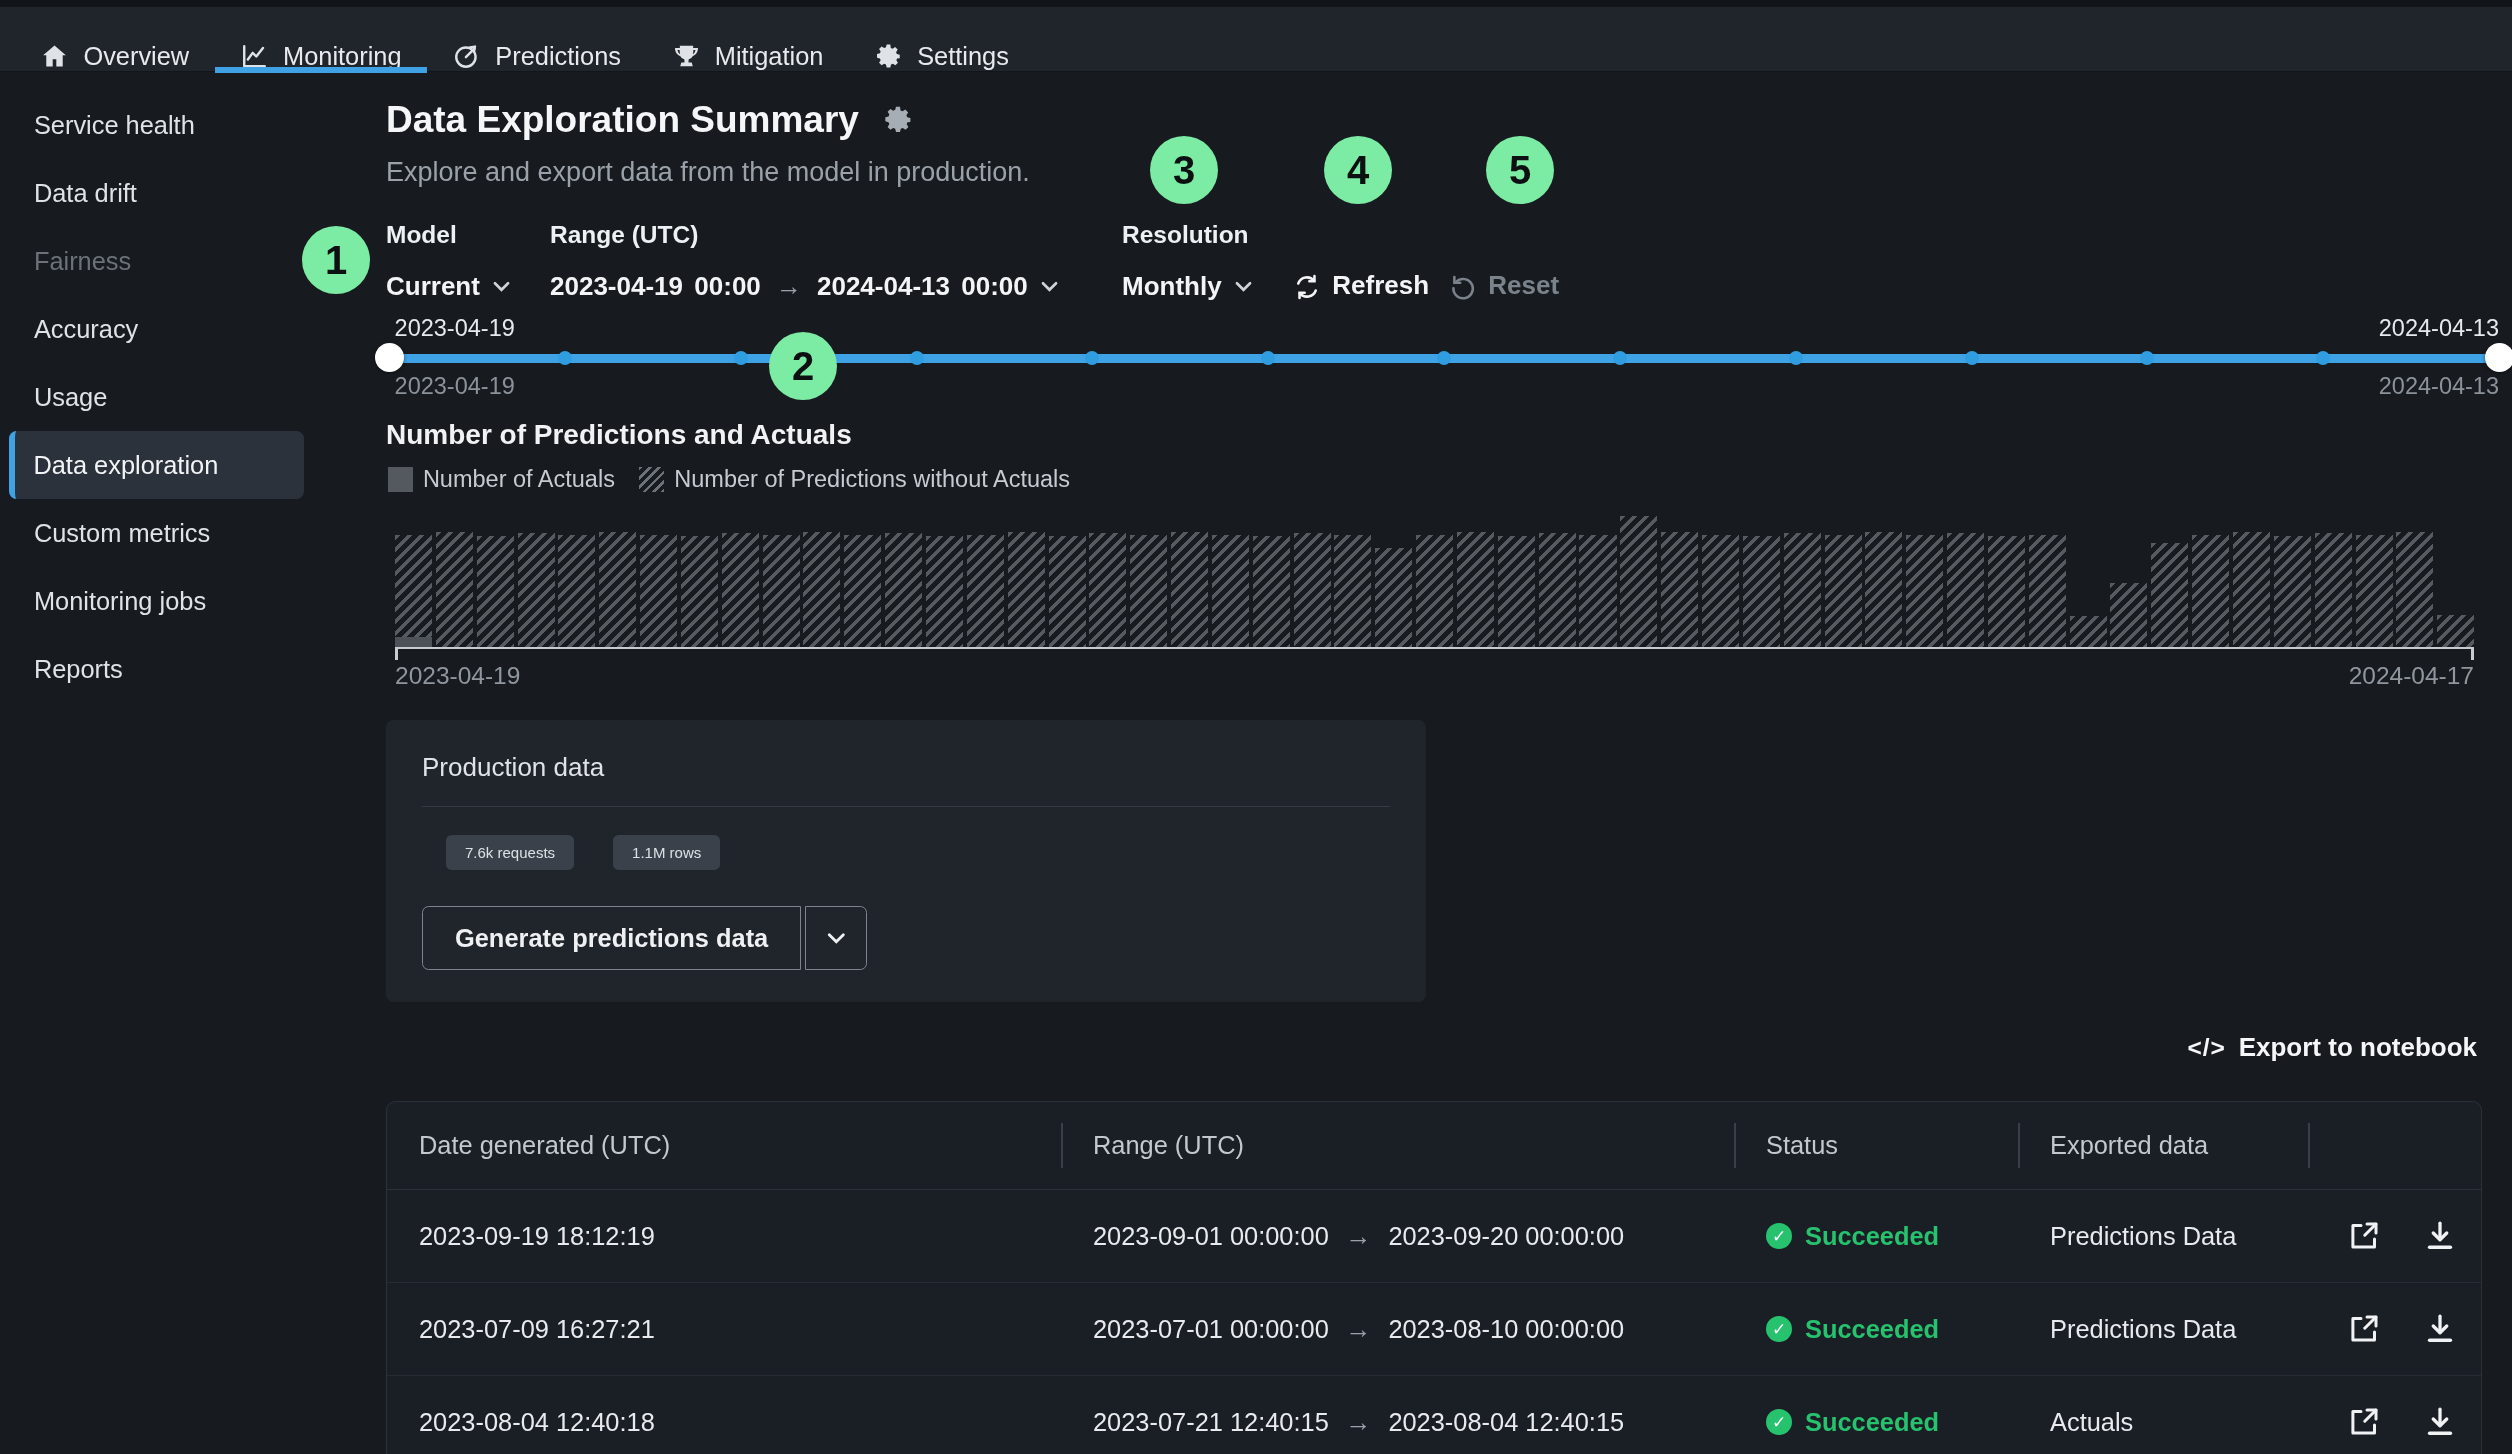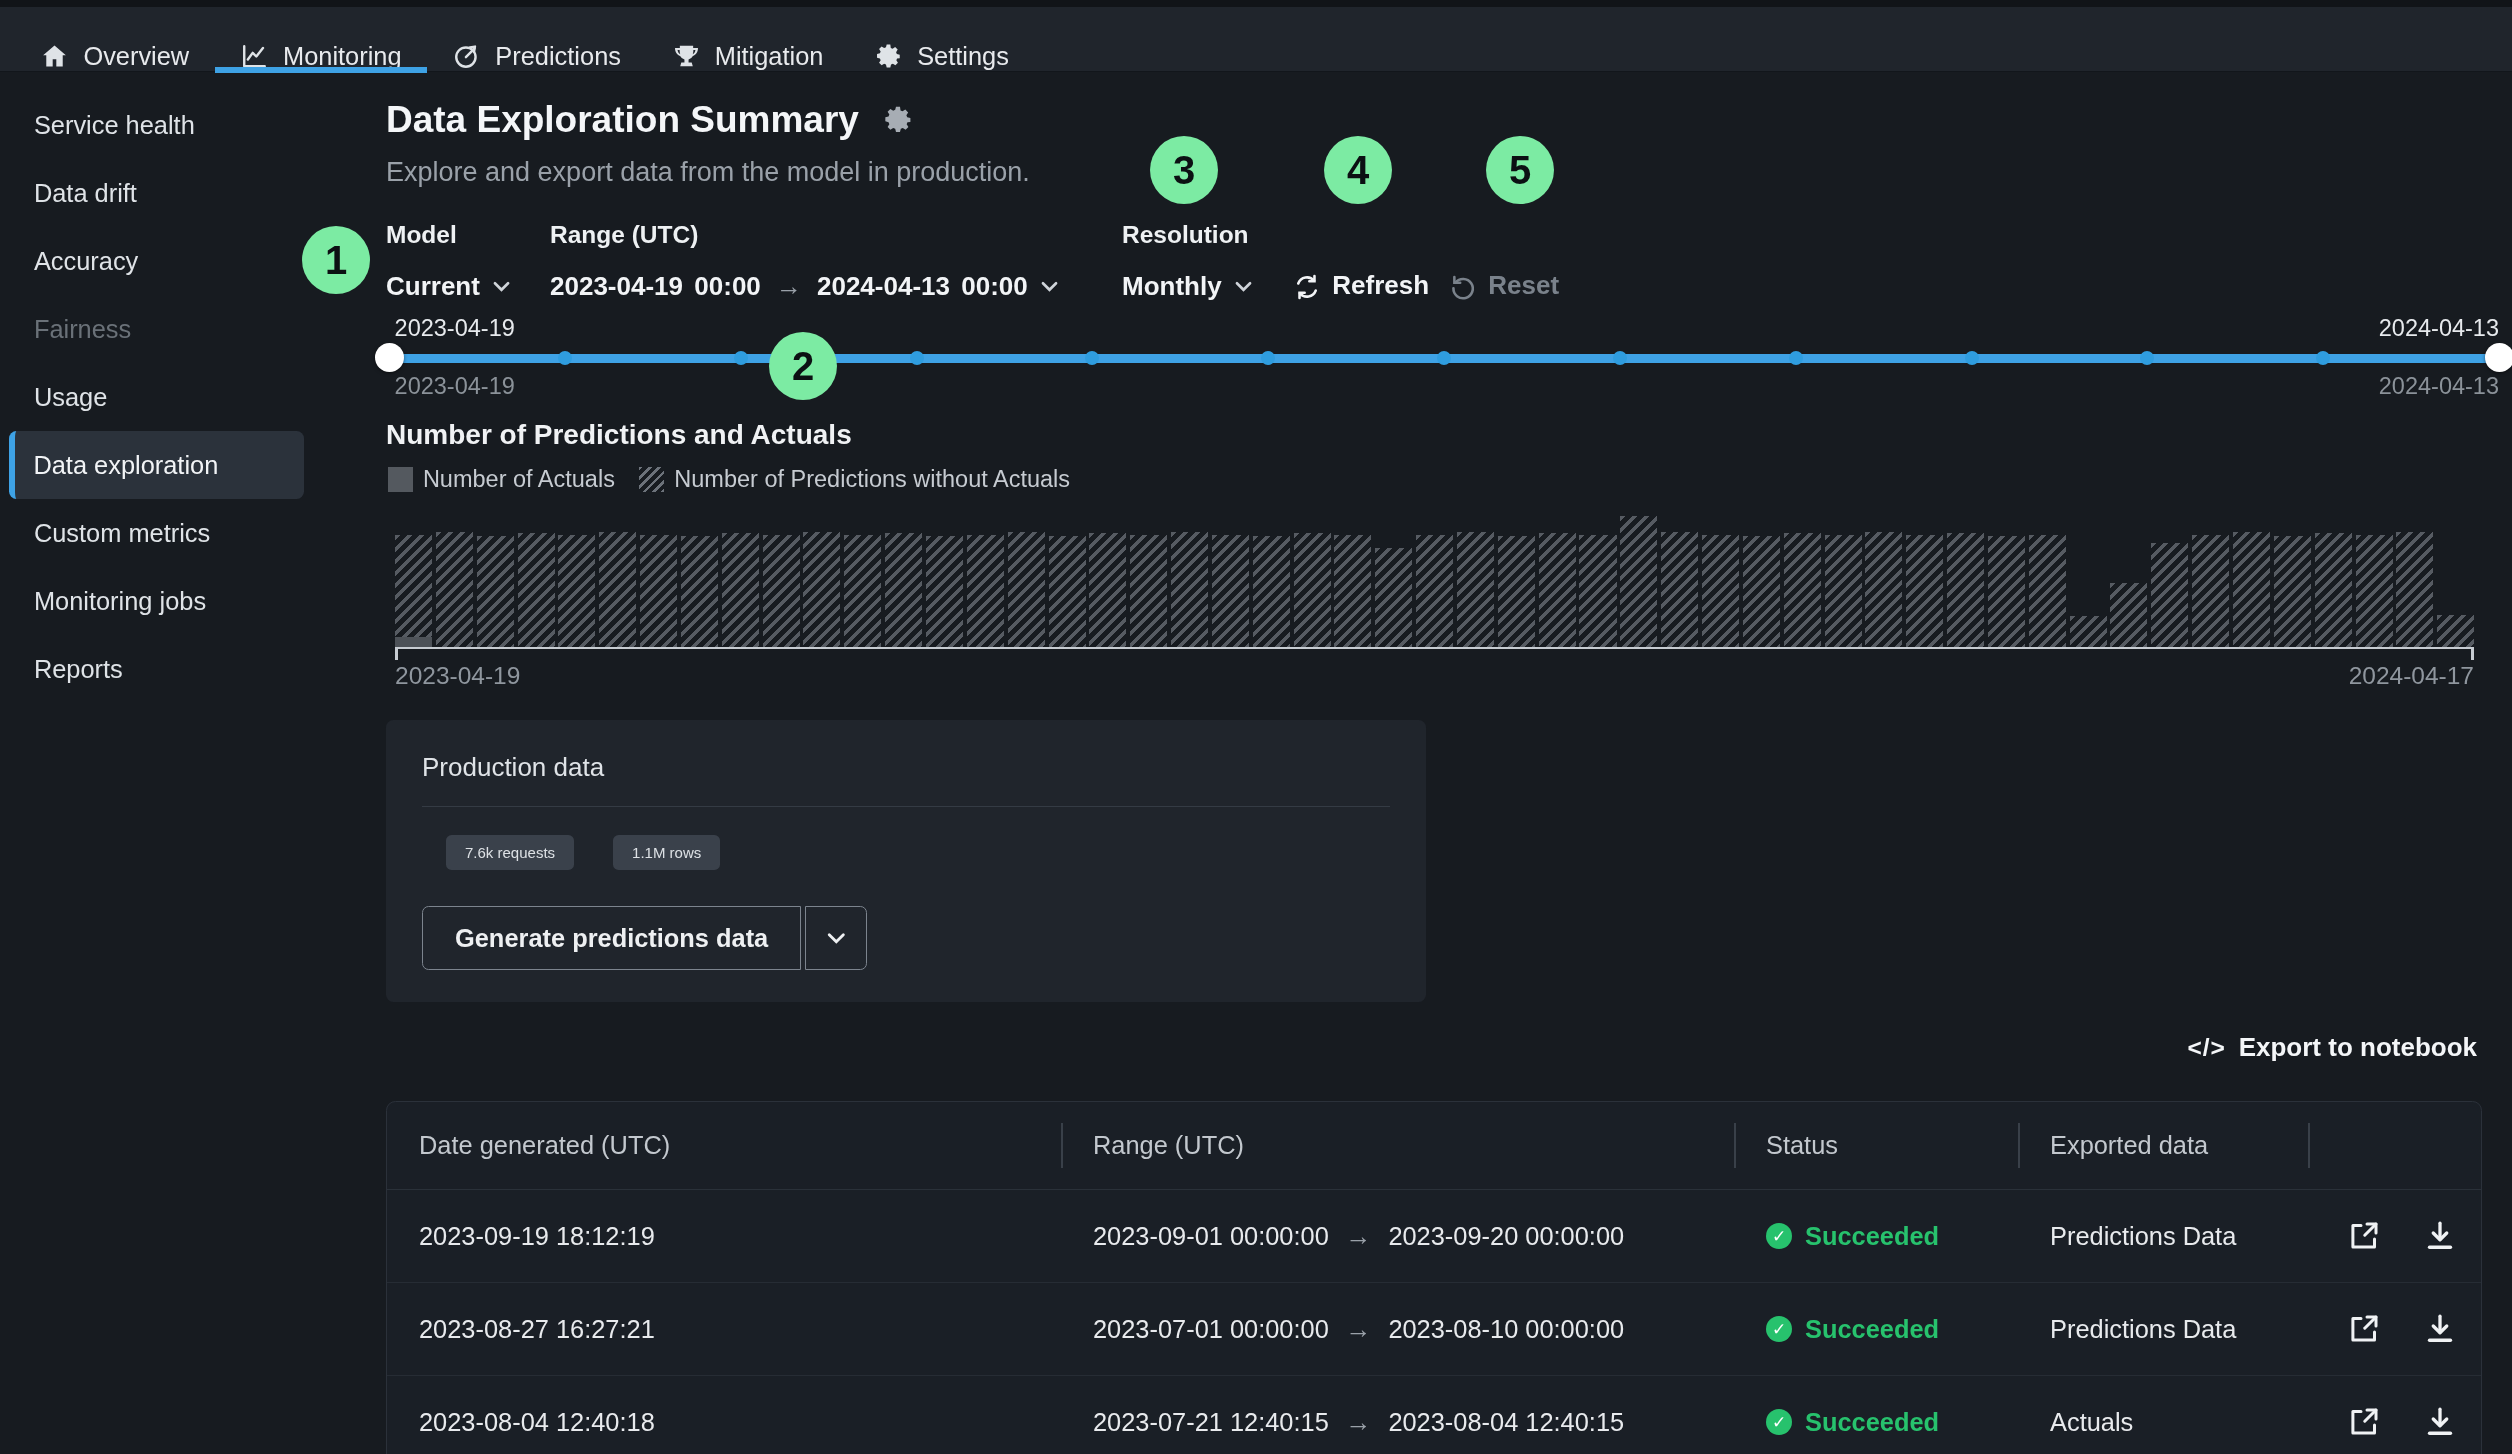--- a/index.html
+++ b/index.html
@@ -167,25 +167,25 @@
       </div>
     </div>
 
   <div class="sidebar" id="sidebar">
       <div class="side-item">
         <span>Service health</span>
       </div>
       <div class="side-item">
         <span>Data drift</span>
       </div>
-      <div class="side-item">
-        <span>Accuracy</span>
-      </div>
       <div class="side-item disabled">
         <span>Fairness</span>
+      </div>
+      <div class="side-item">
+        <span>Accuracy</span>
       </div>
       <div class="side-item">
         <span>Usage</span>
       </div>
       <div class="side-item active">
         <span>Data exploration</span>
       </div>
       <div class="side-item">
         <span>Custom metrics</span>
       </div>
@@ -436,21 +436,21 @@
               <svg viewBox="0 0 24 24" fill="none" stroke="currentColor" stroke-width="2.2" stroke-linecap="round" stroke-linejoin="round">
                 <path d="M12 3.5V14"></path>
                 <path d="m7.5 10 4.5 4.5L16.5 10"></path>
                 <path d="M5 19.5h14"></path>
               </svg>
             </button>
           </div>
         </div>
         <div class="tr body-row">
           <div class="td">
-            <span>2023-08-27 16:27:21</span>
+            <span>2023-07-09 16:27:21</span>
           </div>
           <div class="td">
             <span>2023-07-01 00:00:00</span>
             <span class="range-arrow">→</span>
             <span>2023-08-10 00:00:00</span>
           </div>
           <div class="td">
             <span class="status-check">✓</span>
             <span class="status-text">Succeeded</span>
           </div>

